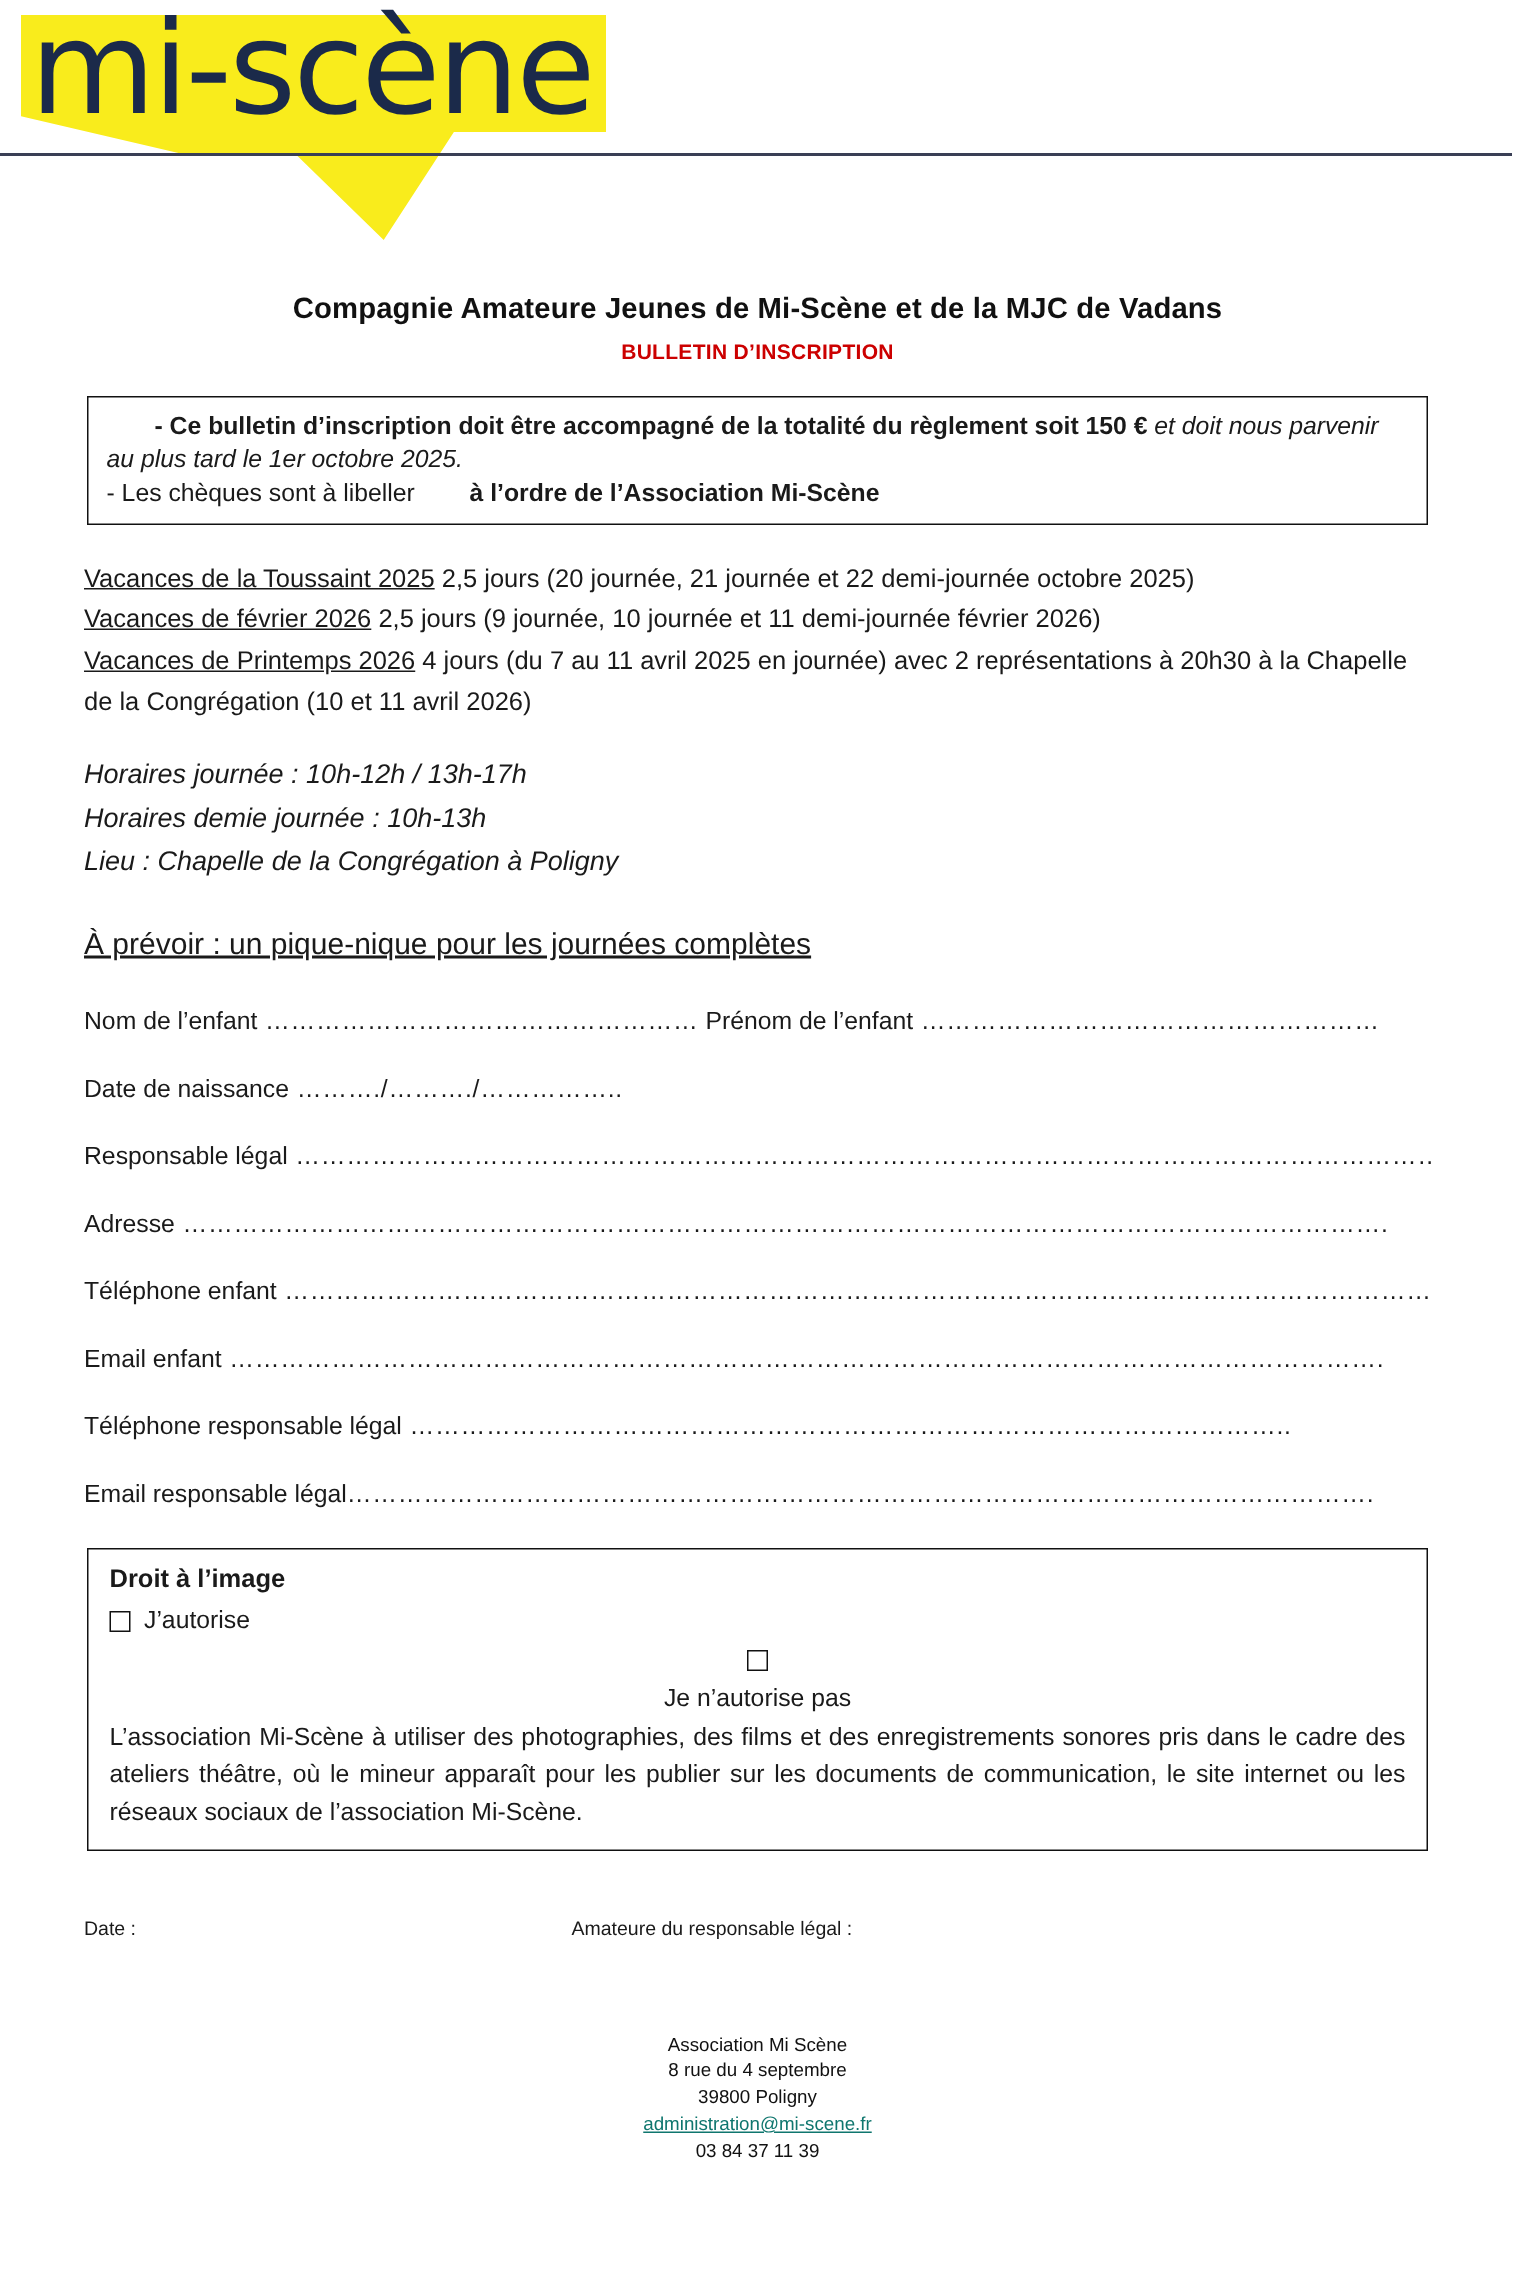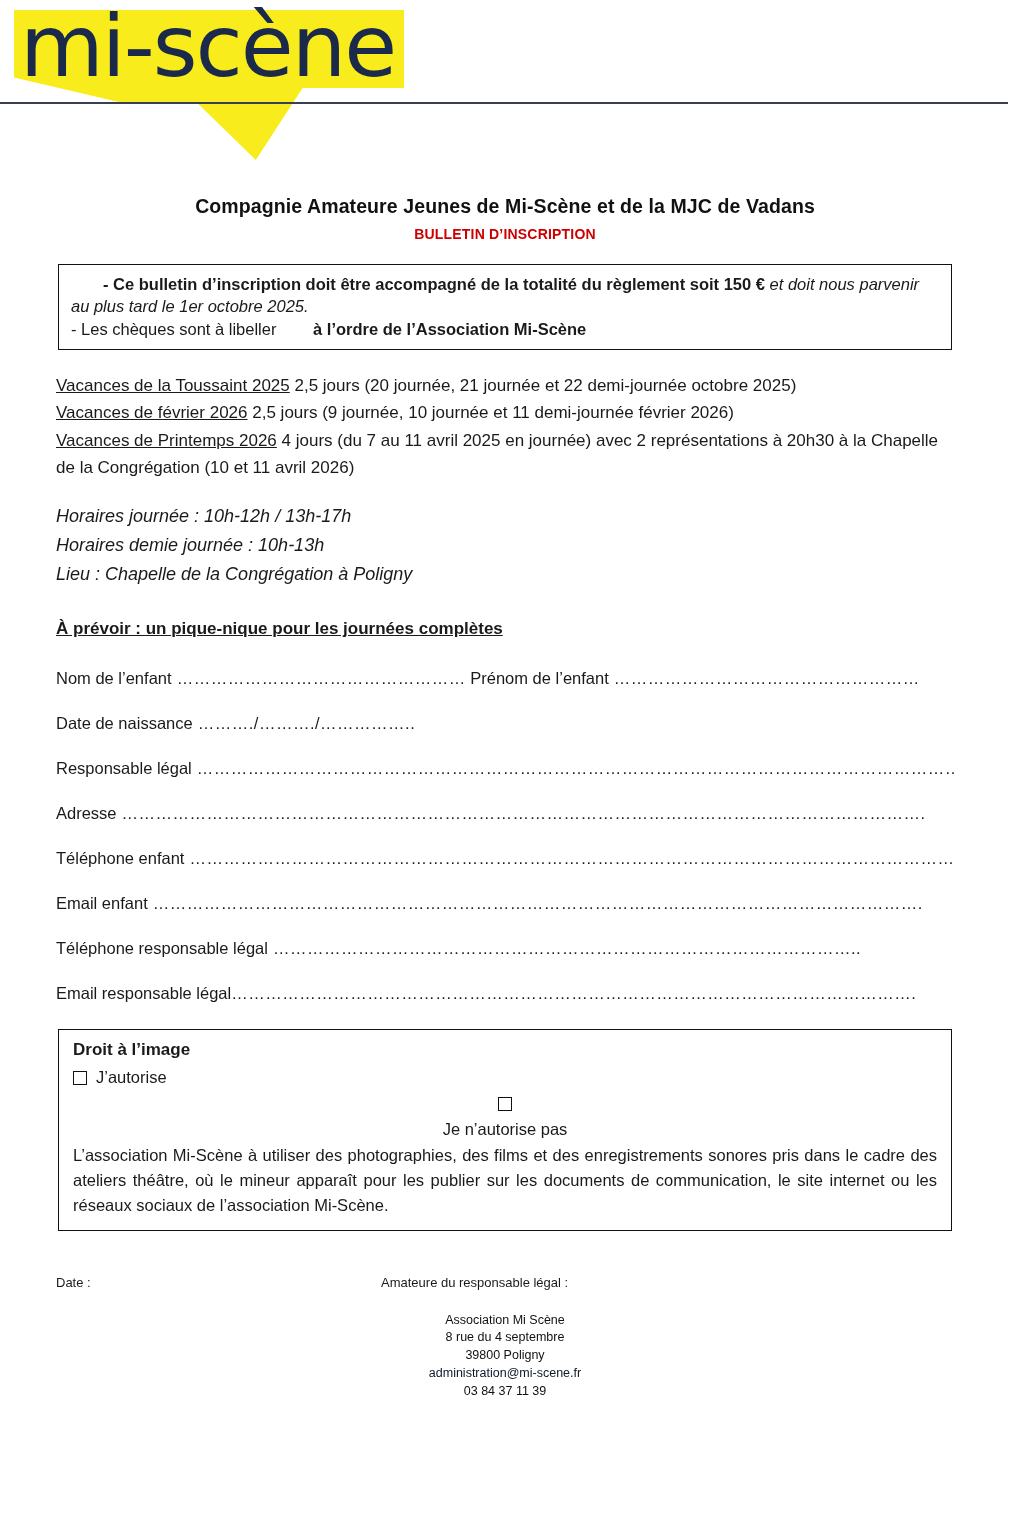--- a/index.html
+++ b/index.html
@@ -99,22 +99,22 @@
 
   .horaires {
     margin-top: 20px;
     font-size: 18px;
     font-style: italic;
     line-height: 1.62;
   }
 
   .aprevoir {
     margin-top: 30px;
-    font-size: 17px;
-    font-weight: bold;
+    font-size: 20px;
+    font-weight: normal;
     text-decoration: underline;
   }
 
   .fields {
     margin-top: 30px;
     font-size: 16.5px;
   }
   .field-row {
     margin-bottom: 26px;
     white-space: nowrap;
@@ -156,28 +156,29 @@
   }
 
   .sign-row {
     margin-top: 44px;
     font-size: 13px;
     display: flex;
   }
   .sign-row .date-cell { width: 325px; }
 
   .footer {
-    margin-top: 22px;
+    margin-top: 62px;
     text-align: center;
     font-size: 12.5px;
     line-height: 1.42;
     color: #111;
   }
   .footer .mail {
-    color: #0f172a;
+    color: #0f766e;
+    text-decoration: underline;
   }
 </style>
 </head>
 <body>
 
 <div class="header">
   <div class="logo-wrap">
     <div class="logo-blob"></div>
     <div class="logo-text">mi-scène</div>
   </div>

